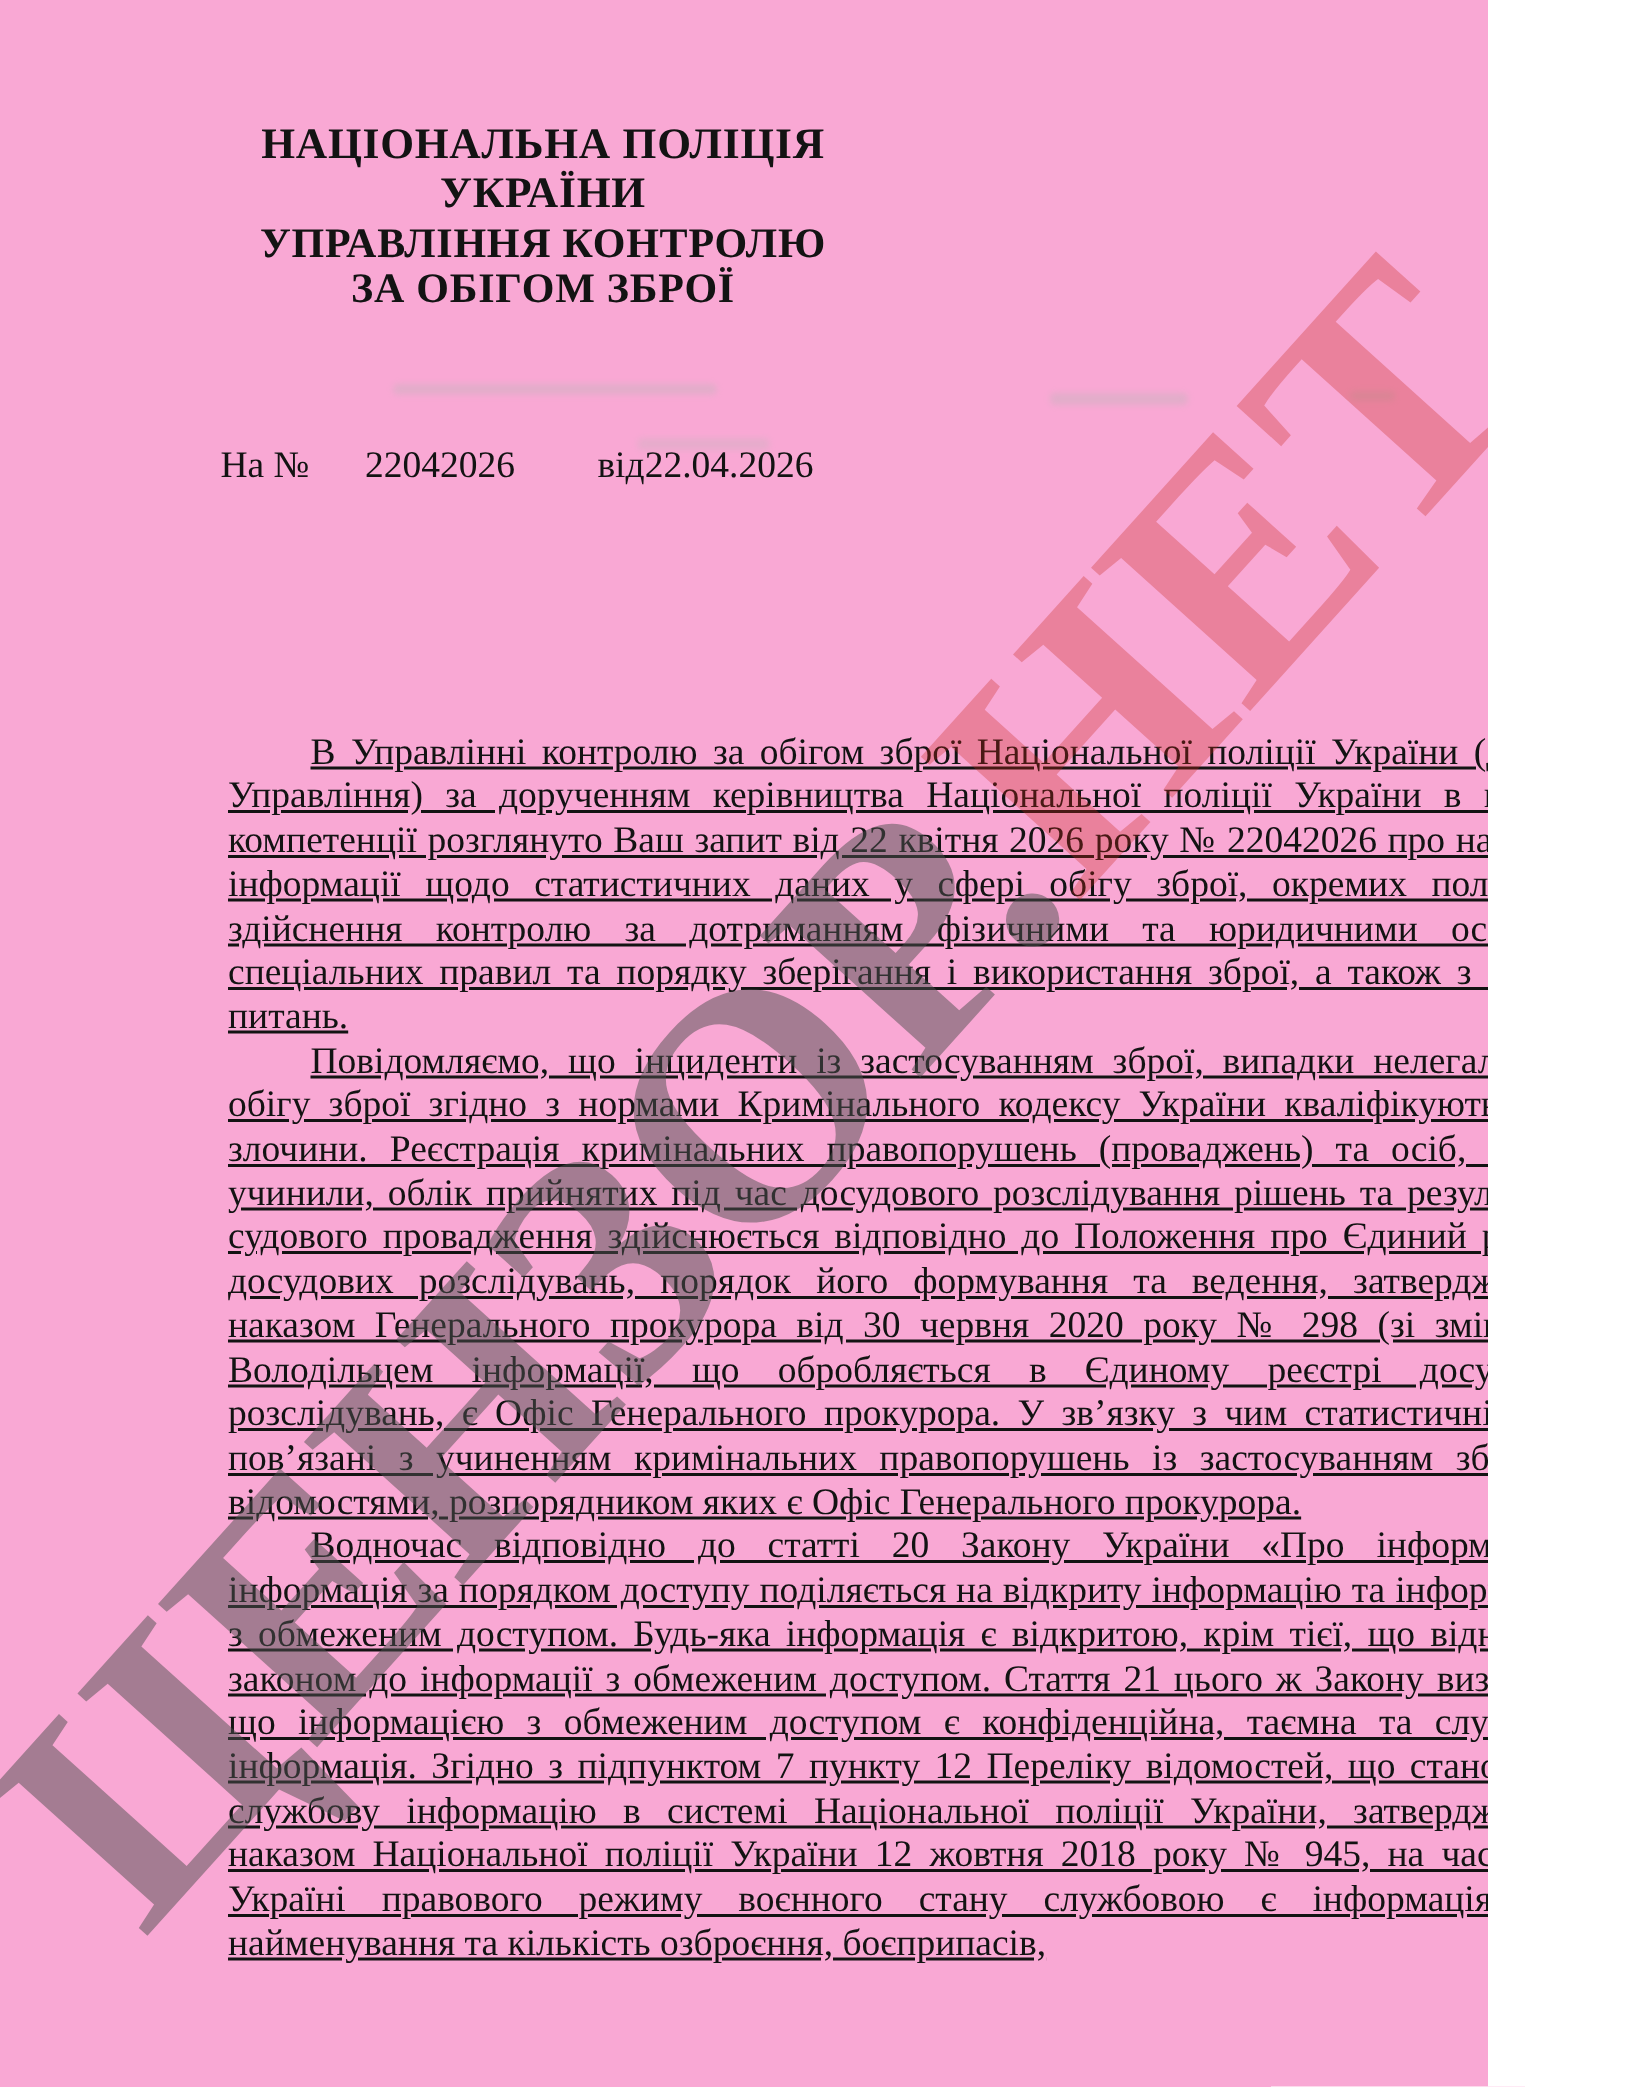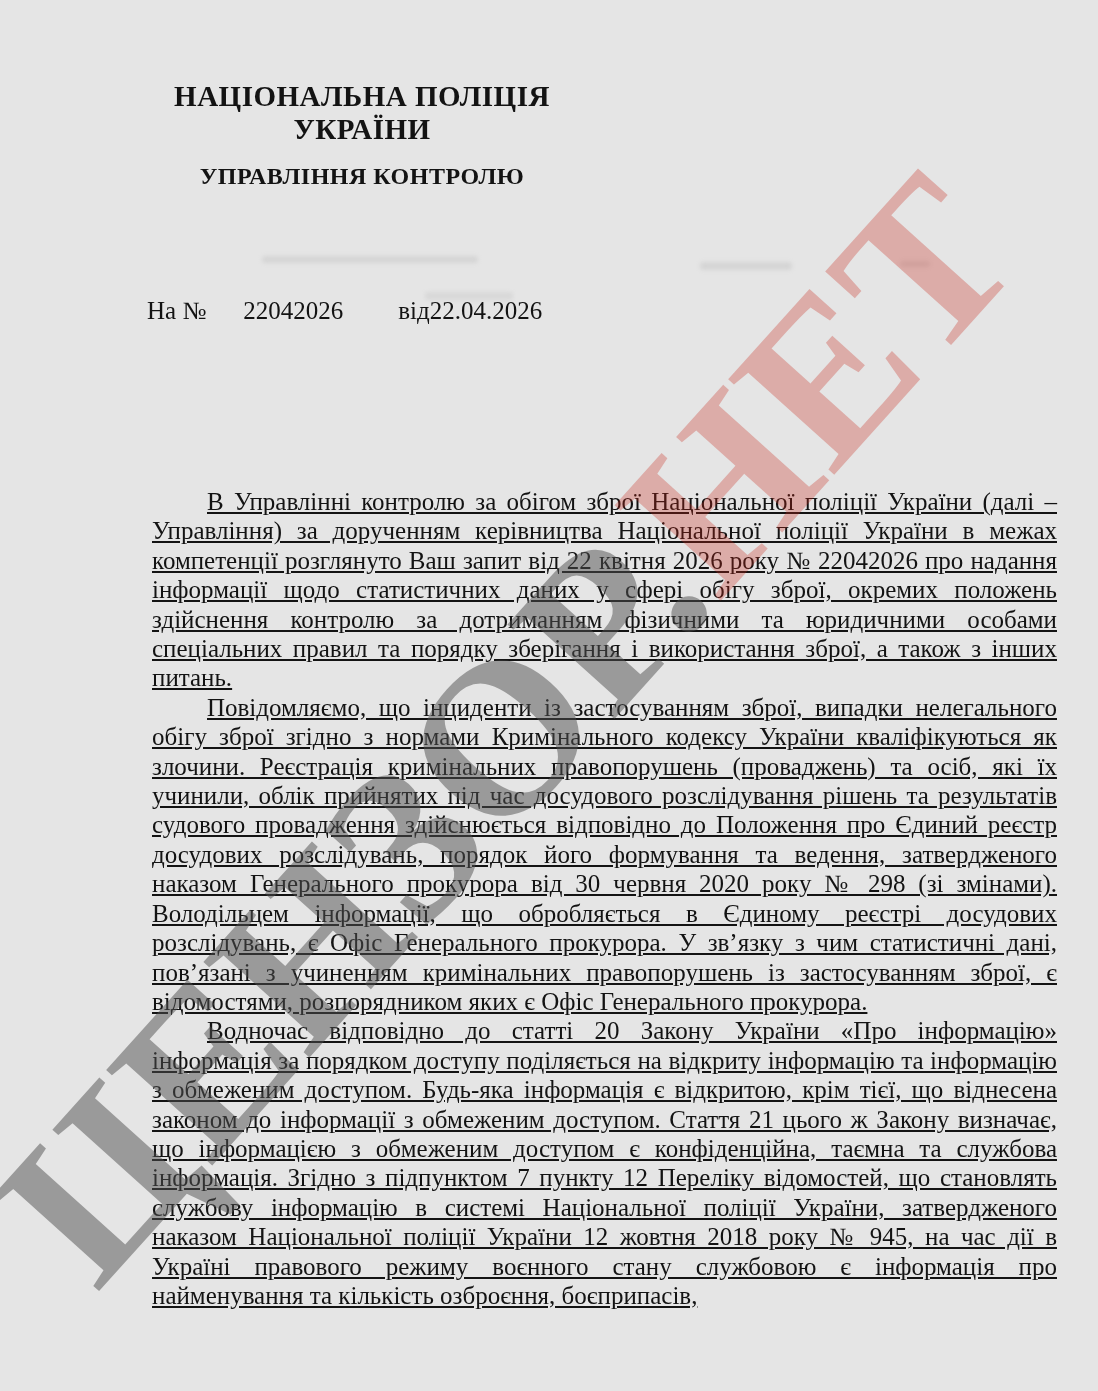--- a/index.html
+++ b/index.html
@@ -2,46 +2,46 @@
 <html lang="uk"><head>
 <meta charset="utf-8">
 <style>
   html, body {
     margin: 0;
     padding: 0;
     background: #ffffff;
   }
   .page {
     position: relative;
-    width: 1098px;
+    width: 992px;
     height: 1391px;
-    background: #e5e5e5;
+    background: #f9a8d4;
     overflow: hidden;
     color: #131313;
     font-family: "Liberation Serif", "DejaVu Serif", serif;
   }
 
   
   .sender-block {
     position: absolute;
     left: 150px;
     top: 80px;
     width: 424px;
     text-align: center;
     font-weight: bold;
   }
   .sender-org {
     font-size: 29px;
     line-height: 33px;
     letter-spacing: 0.5px;
   }
   .sender-dept {
-    font-size: 24px;
+    font-size: 28px;
     line-height: 26px;
-    margin-top: 17px;
+    margin-top: 4px;
     letter-spacing: 0.5px;
   }
   .recipient-block {
     position: absolute;
     left: 671px;
     top: 79px;
     width: 400px;
     font-weight: bold;
     font-size: 27px;
     line-height: 31px;
@@ -123,20 +123,21 @@
 
   <div class="smudge smudge-a"></div>
   <div class="smudge smudge-b"></div>
   <div class="smudge smudge-c"></div>
   <div class="smudge smudge-d"></div>
 
   <div class="sender-block">
     <div class="sender-org">НАЦІОНАЛЬНА ПОЛІЦІЯ</div>
     <div class="sender-org">УКРАЇНИ</div>
     <div class="sender-dept">УПРАВЛІННЯ КОНТРОЛЮ</div>
+    <div class="sender-dept">ЗА ОБІГОМ ЗБРОЇ</div>
   </div>
 
 
   <div class="ref-line"><span>На №</span><span class="ref-number">22042026</span><span class="ref-date-label">від</span><span class="ref-date">22.04.2026</span></div>
 
 
   <div class="doc-body">
     <p>В Управлінні контролю за обігом зброї Національної поліції України (далі – Управління) за дорученням керівництва Національної поліції України в межах компетенції розглянуто Ваш запит від 22 квітня 2026 року № 22042026 про надання інформації щодо статистичних даних у сфері обігу зброї, окремих положень здійснення контролю за дотриманням фізичними та юридичними особами спеціальних правил та порядку зберігання і використання зброї, а також з інших питань.</p>
     <p>Повідомляємо, що інциденти із застосуванням зброї, випадки нелегального обігу зброї згідно з нормами Кримінального кодексу України кваліфікуються як злочини. Реєстрація кримінальних правопорушень (проваджень) та осіб, які їх учинили, облік прийнятих під час досудового розслідування рішень та результатів судового провадження здійснюється відповідно до Положення про Єдиний реєстр досудових розслідувань, порядок його формування та ведення, затвердженого наказом Генерального прокурора від 30 червня 2020 року № 298 (зі змінами). Володільцем інформації, що обробляється в Єдиному реєстрі досудових розслідувань, є Офіс Генерального прокурора. У зв’язку з чим статистичні дані, пов’язані з учиненням кримінальних правопорушень із застосуванням зброї, є відомостями, розпорядником яких є Офіс Генерального прокурора.</p>
     <p>Водночас відповідно до статті 20 Закону України «Про інформацію» інформація за порядком доступу поділяється на відкриту інформацію та інформацію з обмеженим доступом. Будь-яка інформація є відкритою, крім тієї, що віднесена законом до інформації з обмеженим доступом. Стаття 21 цього ж Закону визначає, що інформацією з обмеженим доступом є конфіденційна, таємна та службова інформація. Згідно з підпунктом 7 пункту 12 Переліку відомостей, що становлять службову інформацію в системі Національної поліції України, затвердженого наказом Національної поліції України 12 жовтня 2018 року № 945, на час дії в Україні правового режиму воєнного стану службовою є інформація про найменування та кількість озброєння, боєприпасів,</p>

